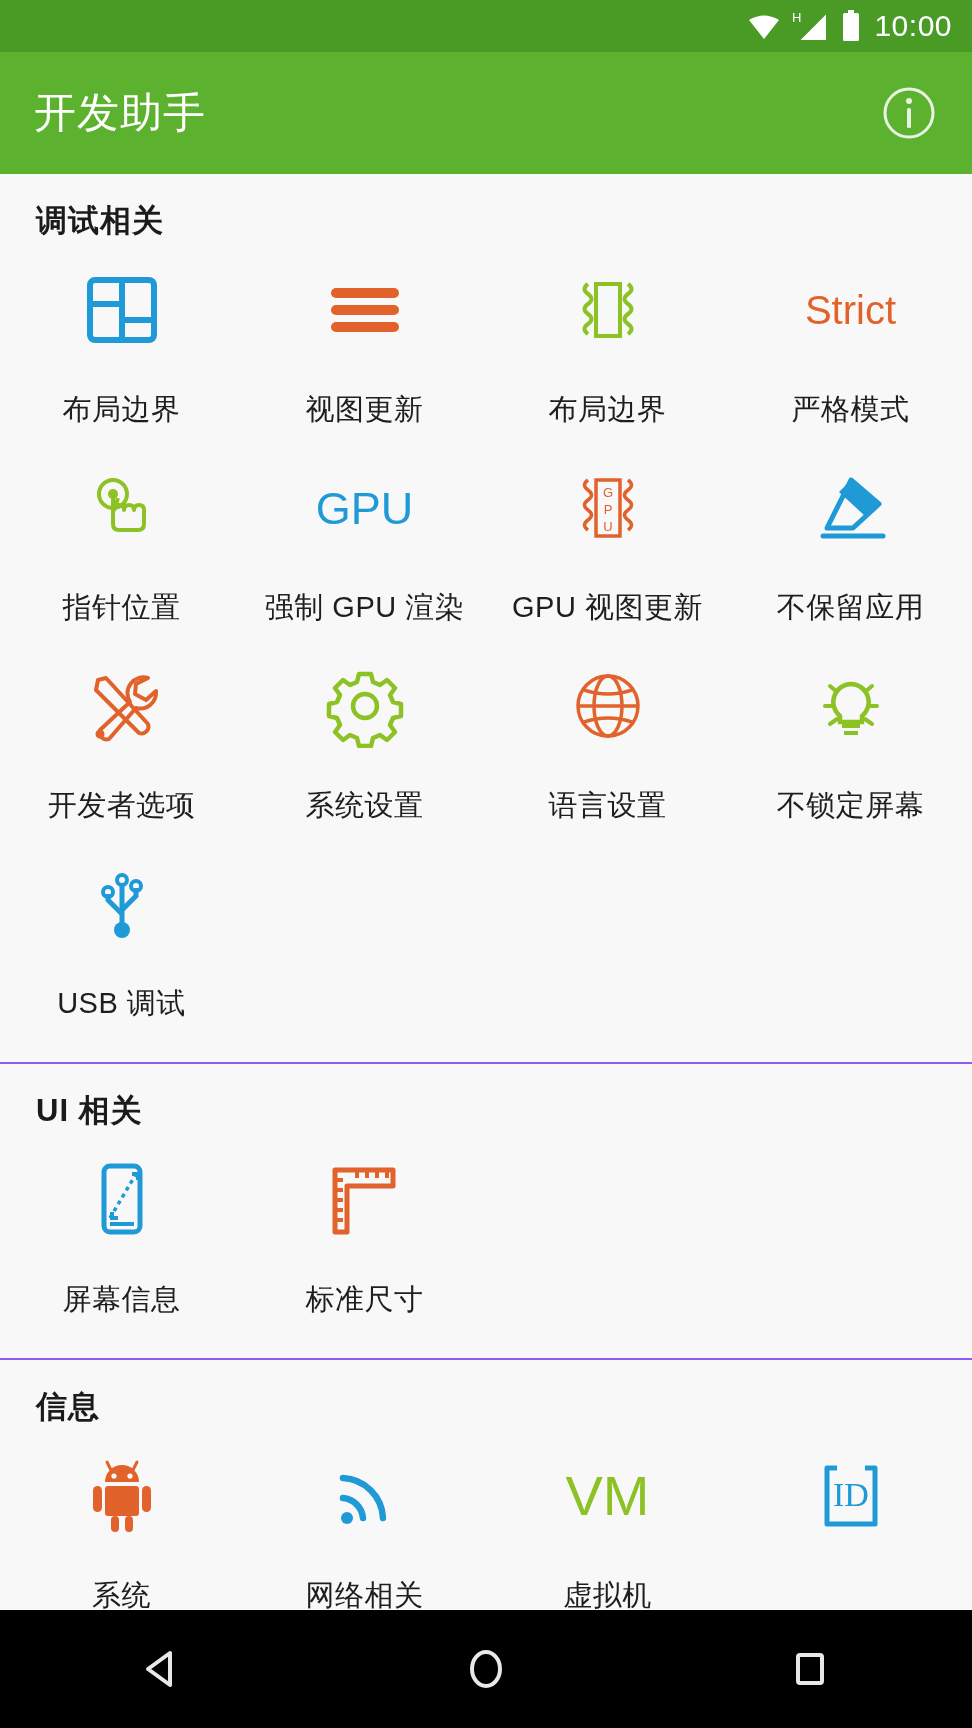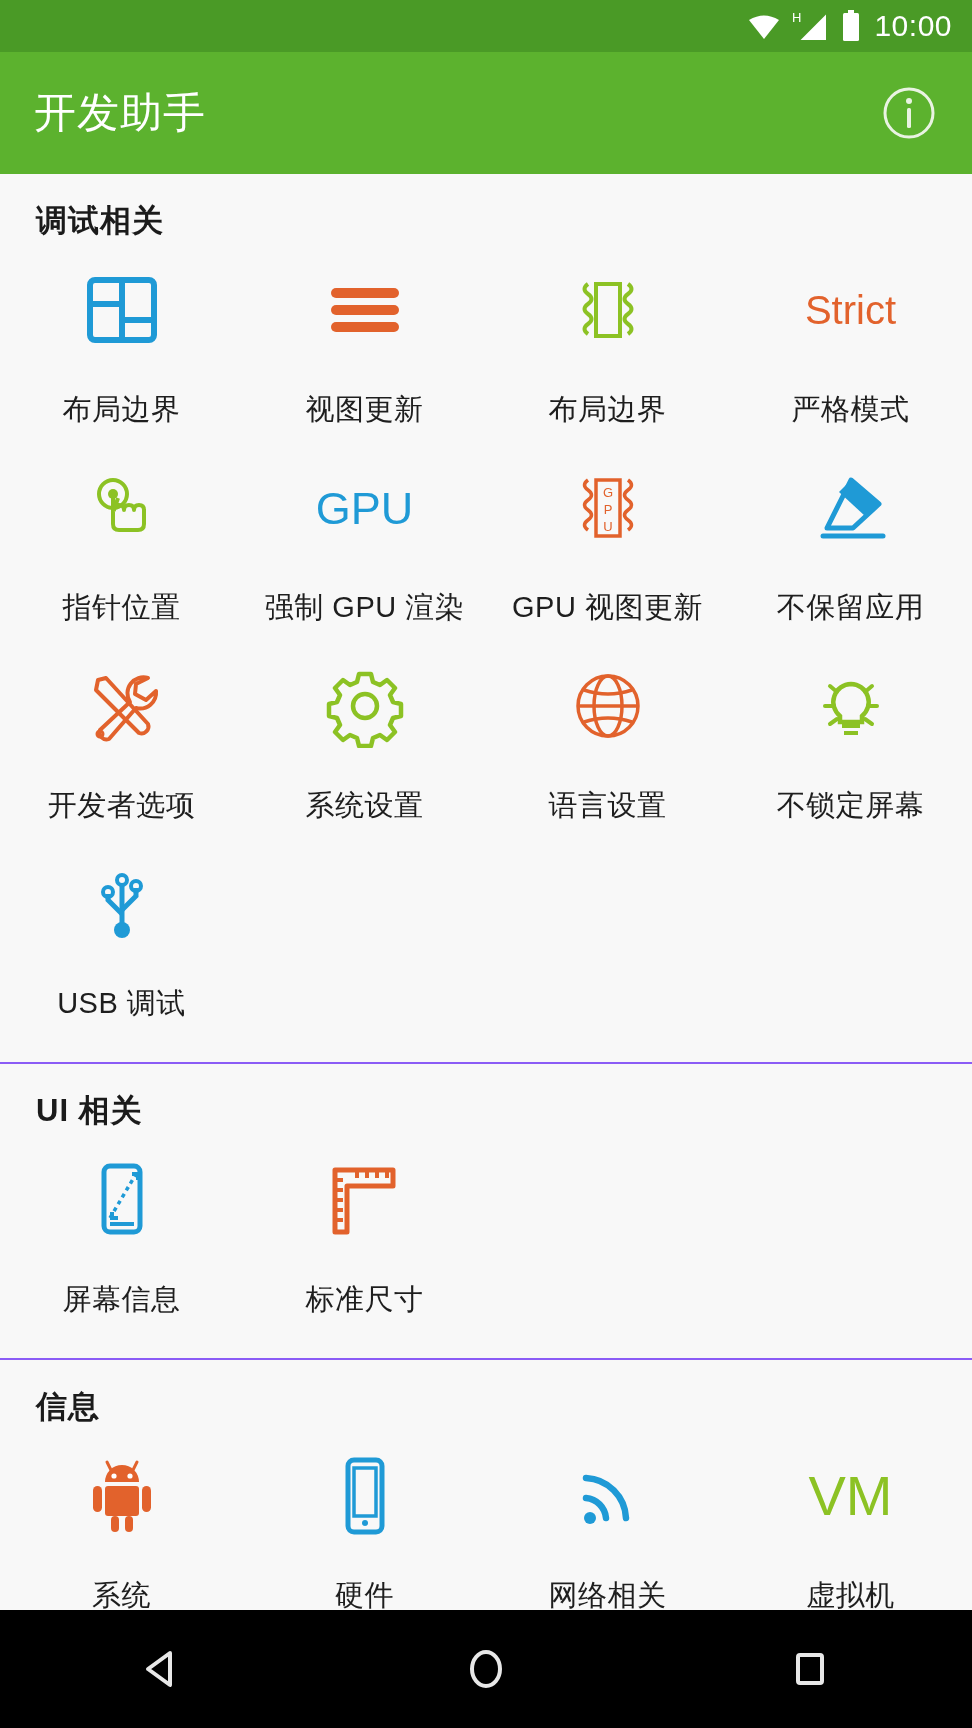--- a/index.html
+++ b/index.html
@@ -315,30 +315,20 @@
               <rect x="25" y="32" width="34" height="30" rx="3" fill="#e2622c"></rect>
               <rect x="13" y="32" width="9" height="26" rx="4.5" fill="#e2622c"></rect>
               <rect x="62" y="32" width="9" height="26" rx="4.5" fill="#e2622c"></rect>
               <rect x="31" y="62" width="8" height="16" rx="4" fill="#e2622c"></rect>
               <rect x="45" y="62" width="8" height="16" rx="4" fill="#e2622c"></rect>
             </svg>
           </span>
           <span class="cell-label">系统</span>
         </div>
 
-        <div class="cell">
-          <span class="cell-icon">
-            <svg viewBox="0 0 84 84" width="84" height="84">
-              <rect x="25" y="6" width="34" height="72" rx="6" fill="none" stroke="#1f9ad6" stroke-width="5"></rect>
-              <rect x="31" y="14" width="22" height="48" fill="none" stroke="#1f9ad6" stroke-width="3.5"></rect>
-              <circle cx="42" cy="69" r="3" fill="#1f9ad6"></circle>
-            </svg>
-          </span>
-          <span class="cell-label">硬件</span>
-        </div>
 
         <div class="cell">
           <span class="cell-icon">
             <svg viewBox="0 0 84 84" width="84" height="84">
               <circle cx="24" cy="64" r="6" fill="#1f9ad6"></circle>
               <path d="M20 44 a22 22 0 0 1 20 20" fill="none" stroke="#1f9ad6" stroke-width="6.5" stroke-linecap="round"></path>
               <path d="M20 24 a42 42 0 0 1 40 40" fill="none" stroke="#1f9ad6" stroke-width="6.5" stroke-linecap="round"></path>
             </svg>
           </span>
           <span class="cell-label">网络相关</span>

